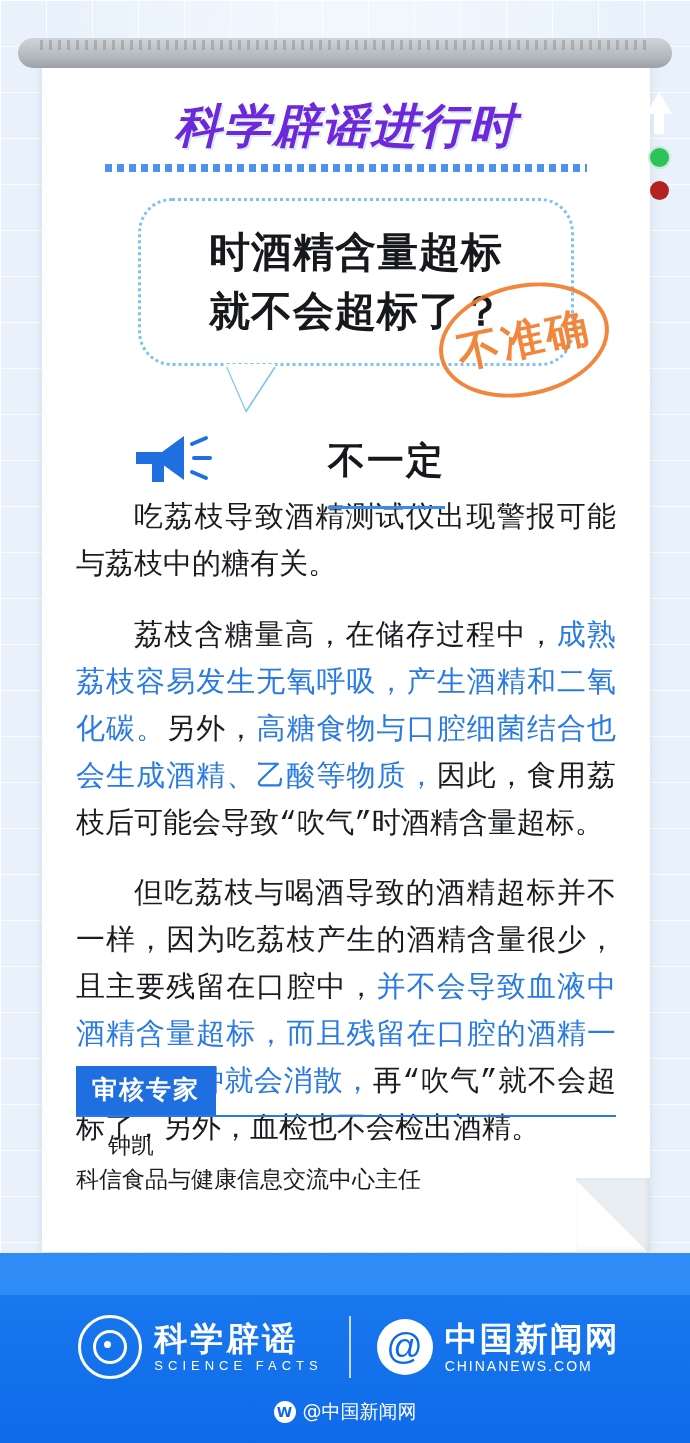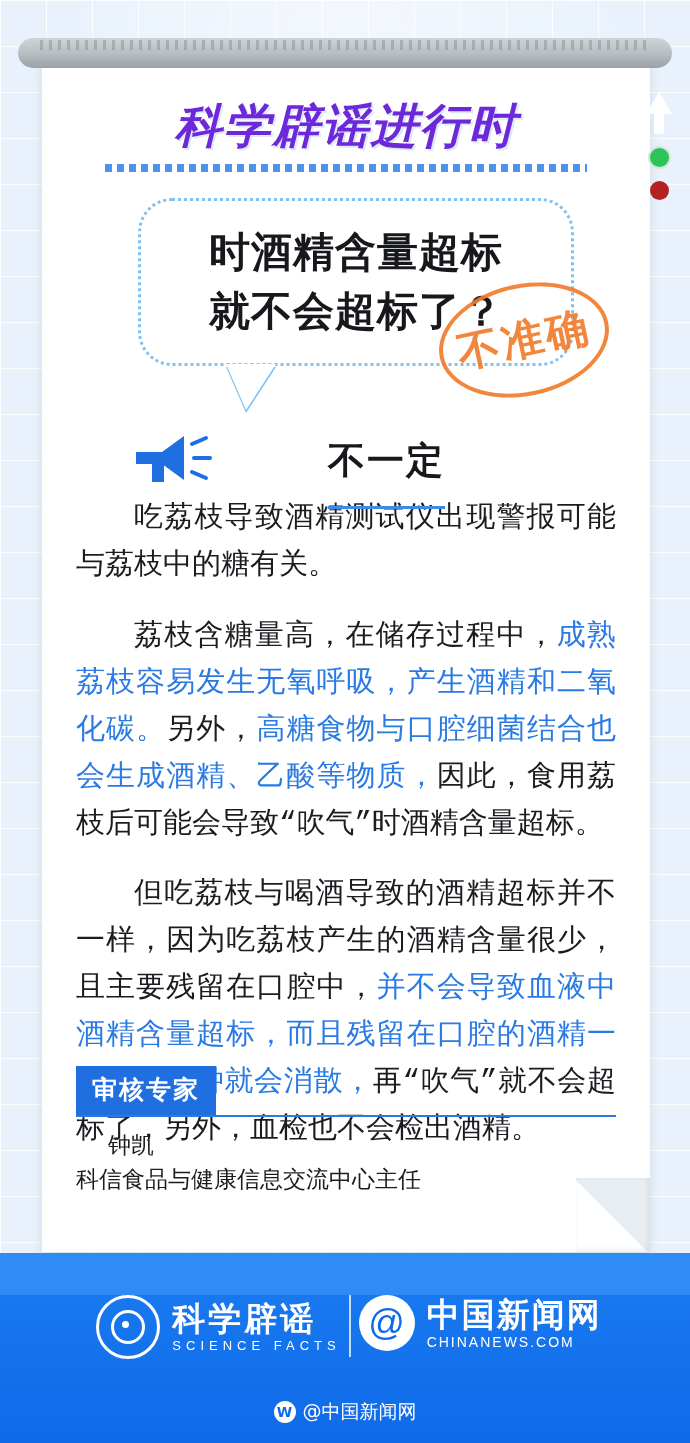--- a/index.html
+++ b/index.html
@@ -276,24 +276,24 @@
   }
   .footer-top-strip{
     position:absolute;
     left:0; right:0; top:-42px;
     height:42px;
     background:#2f8bf5;
     z-index:5;
   }
   .footer-inner {
     display: flex;
-    align-items: flex-start;
+    align-items: center;
     justify-content: center;
     height: 104px;
-    gap: 8px;
+    gap: 26px;
     margin-left: 8px;
   }
   .brand-left {
     display: flex;
     align-items: center;
     gap: 12px;
     color: #ffffff;
   }
   .brand-left .logo-circle {
     width: 58px; height: 58px; border-radius: 50%;

